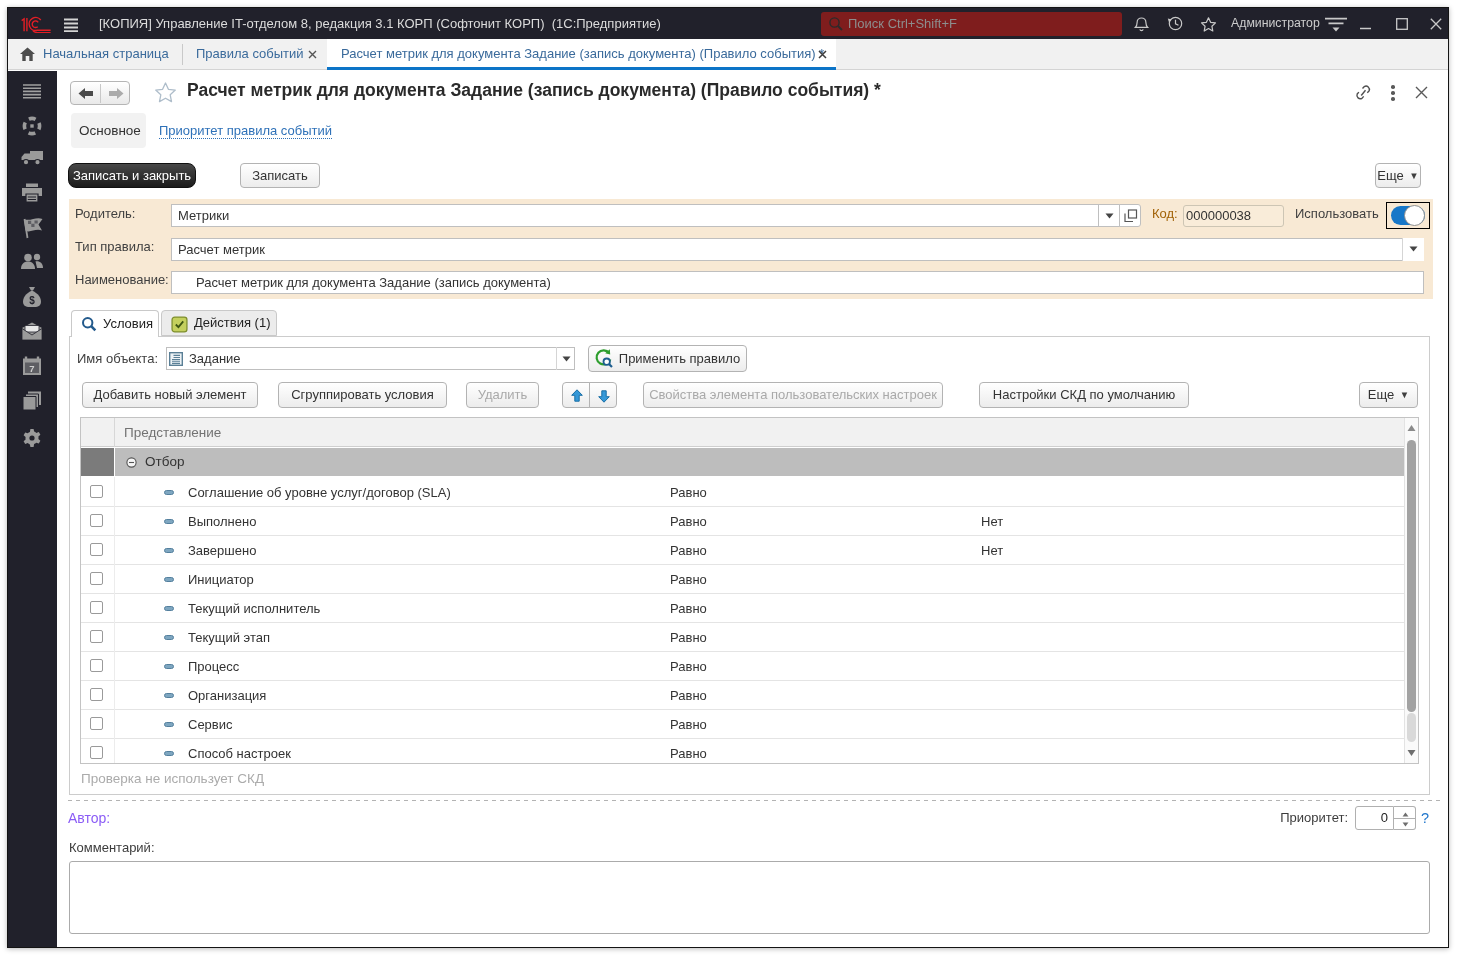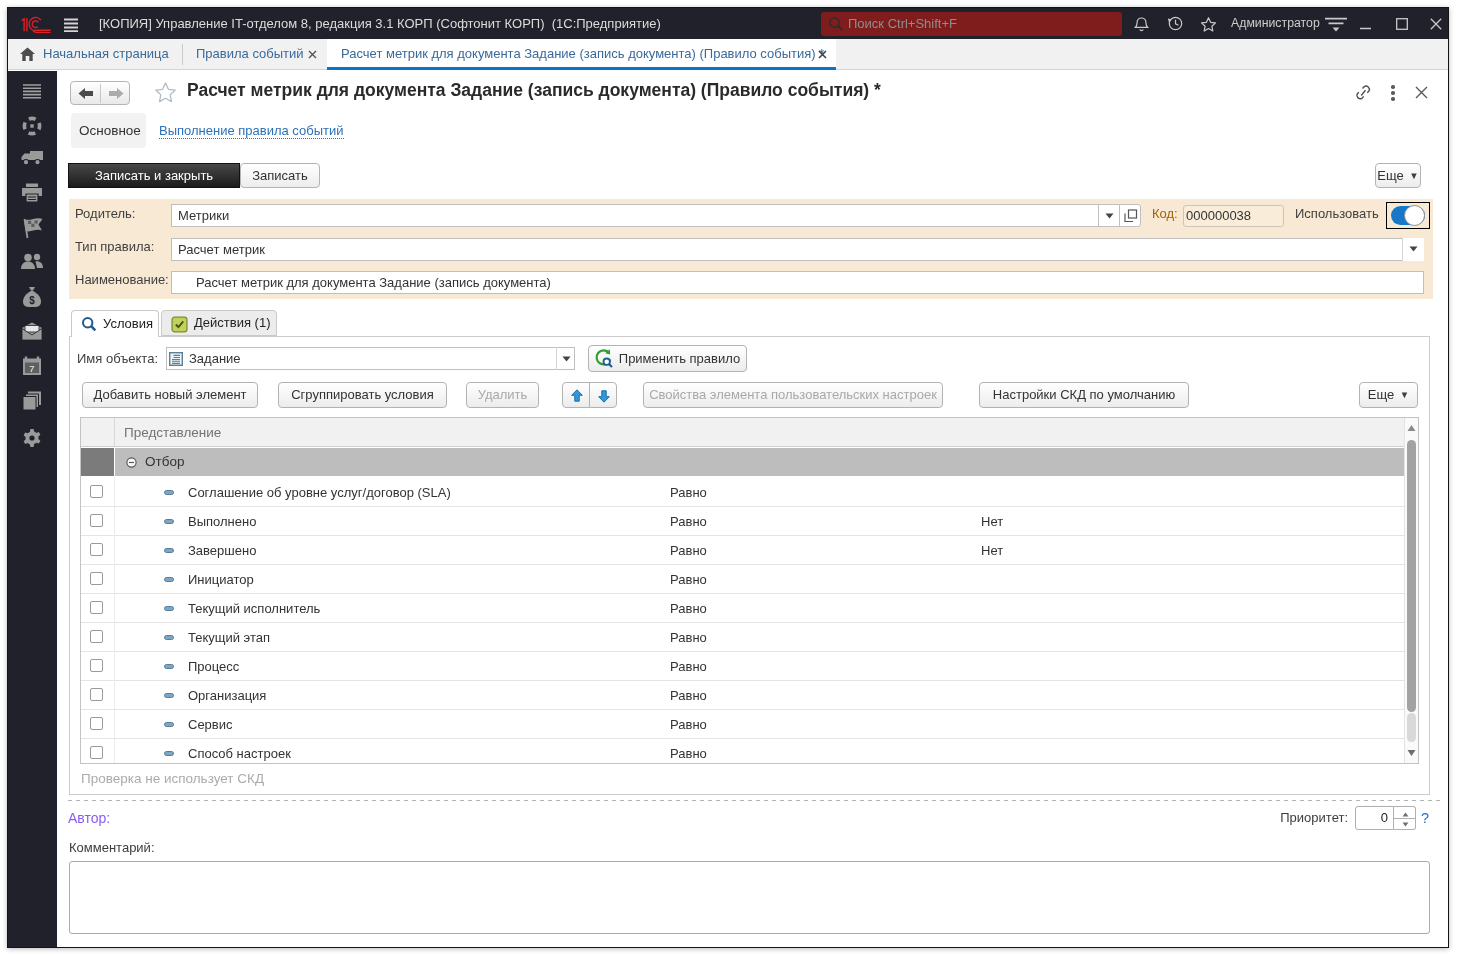--- a/index.html
+++ b/index.html
@@ -181,23 +181,23 @@
     <div class="abs" style="left:0;top:1px;width:3.5px;height:3.5px;border-radius:50%;background:#5a5a5a"></div>
     <div class="abs" style="left:0;top:7px;width:3.5px;height:3.5px;border-radius:50%;background:#5a5a5a"></div>
     <div class="abs" style="left:0;top:13px;width:3.5px;height:3.5px;border-radius:50%;background:#5a5a5a"></div>
   </div>
   <svg class="abs" style="left:1357px;top:14px" width="15" height="15" viewBox="0 0 15 15">
         <path d="M2,2 L13,13 M13,2 L2,13" stroke="#5a5a5a" stroke-width="1.4"></path>
       </svg>
 
   <div class="abs" style="left:14px;top:42px;width:75px;height:35px;background:#f2f2f2;border-radius:4px"></div>
   <div class="abs" style="left:22px;top:42px;height:35px;line-height:35px;font-size:13.5px;color:#333">Основное</div>
-  <div class="abs" style="left:102px;top:42px;height:35px;line-height:35px;font-size:13px;color:#2e71b8"><span style="border-bottom:1px dotted #2e71b8">Выполнение правила событий</span></div>
-
-  <div class="abs" style="left:11px;top:92px;width:172px;height:25px;border:1px solid #111;border-radius:0;background:linear-gradient(#484848,#1b1b1b);color:#fff;font-size:13px;text-align:center;line-height:23px">Записать и закрыть</div>
+  <div class="abs" style="left:102px;top:42px;height:35px;line-height:35px;font-size:13px;color:#2e71b8"><span style="border-bottom:1px dotted #2e71b8">Приоритет правила событий</span></div>
+
+  <div class="abs" style="left:11px;top:92px;width:128px;height:25px;border:1px solid #111;border-radius:8px;background:linear-gradient(#484848,#1b1b1b);color:#fff;font-size:13px;text-align:center;line-height:23px">Записать и закрыть</div>
   <div class="btn" style="left:183px;top:92px;width:80px;height:25px;line-height:23px">Записать</div>
   <div class="btn" style="left:1318px;top:92px;width:46px;height:25px;line-height:23px">Еще <span style="font-size:9.5px;color:#3f3f3f;position:relative;top:-1.5px;margin-left:2px">▼</span></div>
 
   <div class="abs" style="left:12px;top:128px;width:1364px;height:100px;background:#f8e9d4"></div>
   <div class="abs" style="left:18px;top:128px;height:29px;line-height:29px;font-size:13px;color:#404040">Родитель:</div>
   <div class="abs" style="left:114px;top:133px;width:928px;height:23px;background:#fff;border:1px solid #bfbfbf;font-size:13px;color:#333;line-height:21px;padding-left:6px">Метрики</div>
   <div class="abs" style="left:1041px;top:133px;width:22px;height:23px;background:#fff;border:1px solid #bfbfbf">
         <svg class="abs" style="left:6px;top:8px" width="9" height="6" viewBox="0 0 9 6">
           <path d="M0.5,0.5 H8.5 L4.5,5.5 Z" fill="#444"></path>
         </svg>

